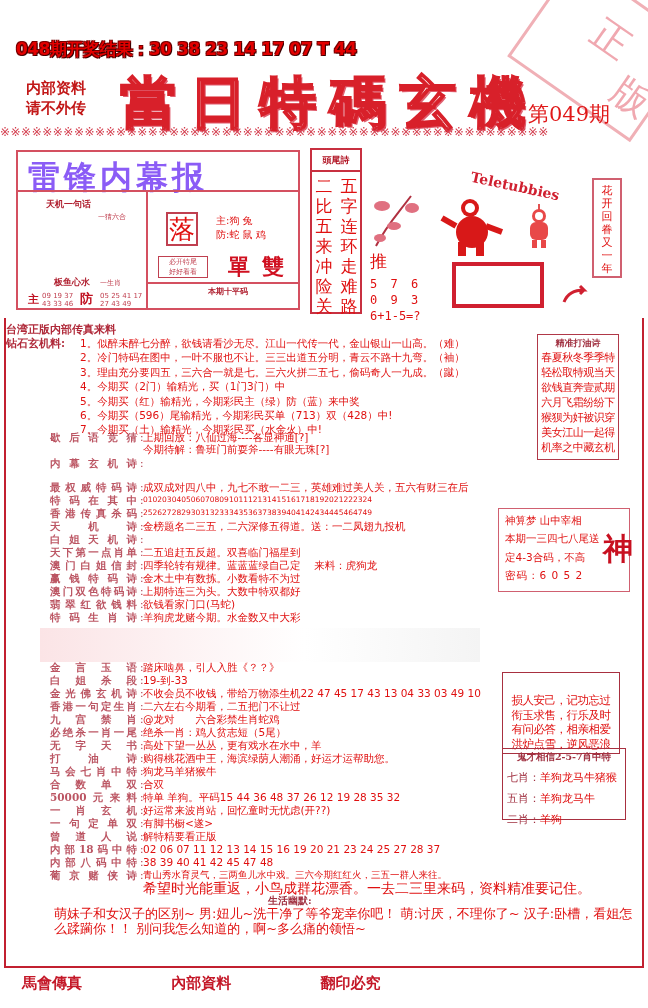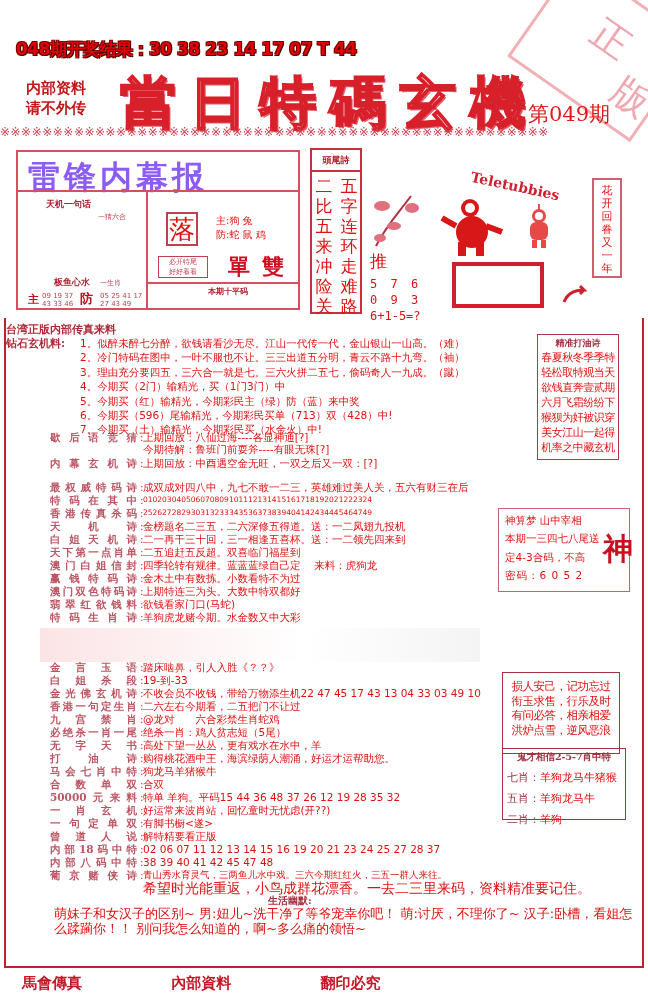--- a/index.html
+++ b/index.html
@@ -202,21 +202,20 @@
     <span class="val">上期回放：八仙过海----各显神通[?]</span>
   </div>
 <div class="row" style="top:443px;">
     <span class="lbl"></span>
     <span class="colon"> </span>
     <span class="val">今期待解：鲁班门前耍斧----有眼无珠[?]</span>
   </div>
 <div class="row" style="top:457px;">
     <span class="lbl">内幕玄机诗</span>
     <span class="colon">:</span>
-    <span class="val">上期回放：中酉遇空金无旺，一双之后又一双：[?]</span>
   </div>
 <div class="row" style="top:469px;">
     <span class="lbl"></span>
     <span class="colon"> </span>
   </div>
 <div class="row" style="top:481px;">
     <span class="lbl">最权威特码诗</span>
     <span class="colon">:</span>
     <span class="val">成双成对四八中，九七不敢一二三，英雄难过美人关，五六有财三在后</span>
   </div>
@@ -231,21 +230,20 @@
     <span class="val" style="font-size:7.5px;">252627282930313233343536373839404142434445464749</span>
   </div>
 <div class="row" style="top:520px;">
     <span class="lbl">天机诗</span>
     <span class="colon">:</span>
     <span class="val">金榜题名二三五，二六深修五得道。送：一二凤翅九投机</span>
   </div>
 <div class="row" style="top:533px;">
     <span class="lbl">白姐天机诗</span>
     <span class="colon">:</span>
-    <span class="val">二一再干三十回，三一相逢五喜杯。送：一二领先四来到</span>
   </div>
 <div class="row" style="top:546px;">
     <span class="lbl">天下第一点肖单</span>
     <span class="colon">:</span>
     <span class="val">二五追赶五反超。双喜临门福星到</span>
   </div>
 <div class="row" style="top:559px;">
     <span class="lbl">澳门白姐信封</span>
     <span class="colon">:</span>
     <span class="val">四季轮转有规律。蓝蓝蓝绿自己定　 来料：虎狗龙</span>
@@ -377,21 +375,21 @@
 
 <div class="abs dream-box">
   <div class="ln" style="top:5px;">神算梦 山中宰相</div>
   <div class="ln" style="top:23px;">本期一三四七八尾送</div>
   <div class="ln" style="top:42px;">定4-3合码，不高</div>
   <div class="ln" style="top:60px;letter-spacing:1px;">密码：6 0 5 2</div>
   <div class="abs shen">神</div>
 </div>
 
 <div class="abs motto-box">
-  <div class="l" style="margin-top:6px;">损人安己，记功忘过</div>
+  <div class="l" style="margin-top:20px;">损人安己，记功忘过</div>
   <div class="l">衔玉求售，行乐及时</div>
   <div class="l">有问必答，相亲相爱</div>
   <div class="l">洪炉点雪，逆风恶浪</div>
 </div>
 
 <div class="abs ghost-box">
   <div class="h">鬼才相信2-5-7肖中特</div>
   <div class="l"><span class="k">七肖：</span><span>羊狗龙马牛猪猴</span></div>
   <div class="l"><span class="k">五肖：</span><span>羊狗龙马牛</span></div>
   <div class="l"><span class="k">二肖：</span><span>羊狗</span></div>

